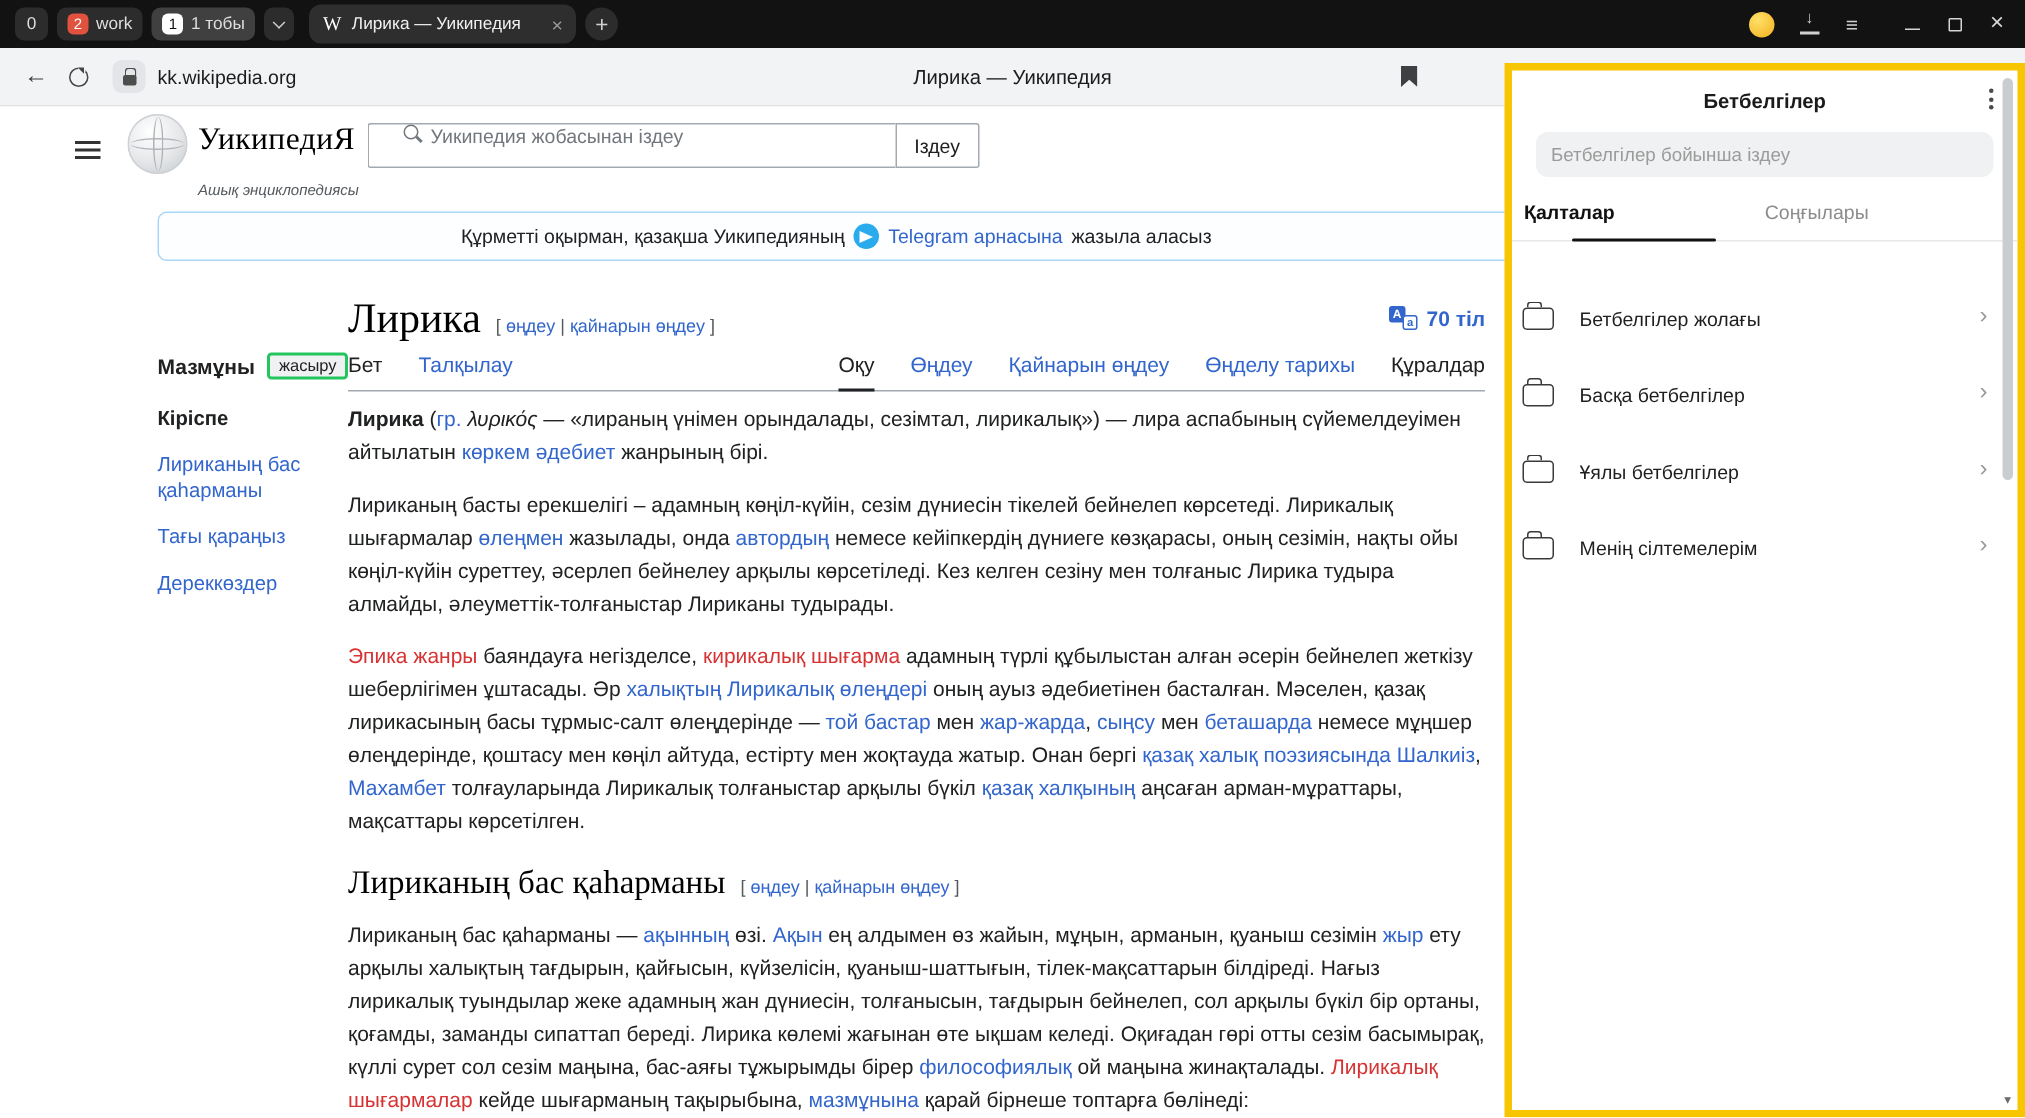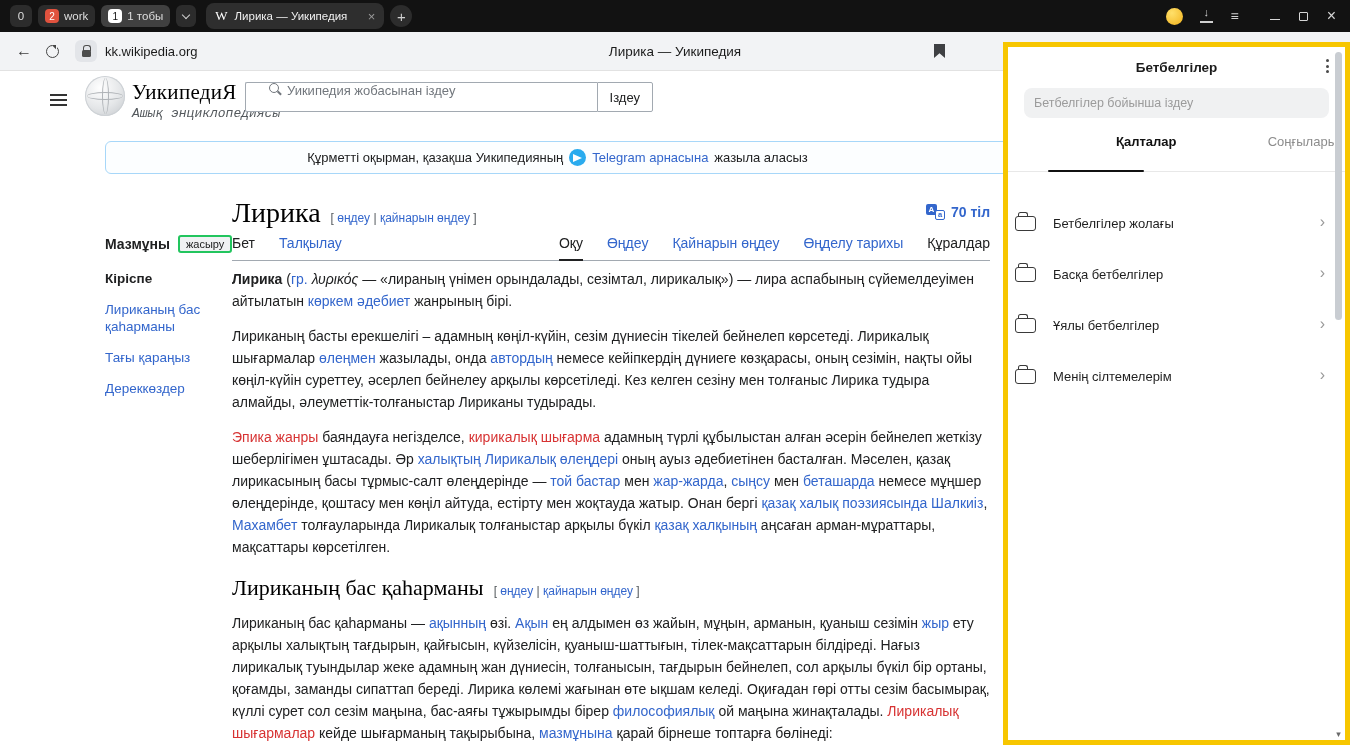--- a/index.html
+++ b/index.html
@@ -49,21 +49,21 @@
 
   
   .page{position:absolute;top:71px;left:0;right:0;bottom:0;background:#fff;overflow:hidden}
   .hamburger{position:absolute;left:50px;top:20px;width:17px}
   .hamburger i{display:block;height:1.8px;background:#333;margin:3.2px 0}
   .wlogo{position:absolute;left:85px;top:5px;width:40px;height:40px;border-radius:50%;background:radial-gradient(circle at 38% 30%,#ffffff,#e4e6e8 55%,#c2c6ca);box-shadow:inset 0 0 0 1px #cdd1d5}
   .wlogo::before{content:"";position:absolute;left:17px;top:2px;width:5px;height:36px;border-radius:50%;border-left:1px solid #aeb2b6;border-right:1px solid #aeb2b6}
   .wlogo::after{content:"";position:absolute;left:2px;top:16px;width:36px;height:6px;border-radius:50%;border-top:1px solid #aeb2b6;border-bottom:1px solid #aeb2b6}
   .logo-text{position:absolute;left:132px;top:9px}
   .logo-title{font-family:"Liberation Serif","DejaVu Serif",serif;font-size:21px;letter-spacing:.3px;color:#000}
-  .logo-sub{font-family:Liberation Mono, monospace;font-size:13px;color:#54595d;margin-top:1px;font-style:italic}
+  .logo-sub{font-family:Liberation Sans, sans-serif;font-size:10px;color:#54595d;margin-top:17px;font-style:italic}
   .searchbox{position:absolute;left:245px;top:11px;width:408px;height:30px;display:flex}
   .search-input-wrap{flex:1;border:1px solid #a2a9b1;border-right:none;border-radius:2px 0 0 2px;display:flex;align-items:flex-start;padding:0 23px;gap:8px;background:#fff}
   .mag{width:10px;height:10px;border:1.6px solid #72777d;border-radius:50%;position:relative;flex:none}
   .mag::after{content:"";position:absolute;width:5px;height:1.6px;background:#72777d;transform:rotate(45deg);right:-4px;bottom:-2px}
   .searchbox input{border:none;outline:none;flex:1;font-size:13px;color:#202122;background:transparent}
   .searchbox input::placeholder{color:#72777d}
   .search-btn{border:1px solid #a2a9b1;background:#fff;font-size:13px;padding:0 12px;border-radius:0 2px 2px 0;color:#202122;font-family:inherit}
   .banner{position:absolute;left:105px;top:70px;width:905px;height:33px;border:1px solid #a7d7f9;border-radius:6px;background:#fcfeff;display:flex;align-items:center;justify-content:center;gap:6px;font-size:13px;color:#202122}
   .tg-icon{width:17px;height:17px;border-radius:50%;background:#2AABEE;position:relative;flex:none}
   .tg-icon::after{content:"";position:absolute;left:4px;top:4.5px;width:0;height:0;border-left:9px solid #fff;border-top:4px solid transparent;border-bottom:4px solid transparent}
@@ -102,21 +102,21 @@
   
   .bm-panel{position:absolute;left:1003px;top:42px;right:0;bottom:0;border:5px solid #f7c600;background:#fff;z-index:50;overflow:hidden}
   .bm-header{height:34px;display:flex;align-items:center;justify-content:center;position:relative;margin-top:3px}
   .bm-title{font-weight:bold;font-size:13.5px;color:#1b1b1b}
   .bm-more{position:absolute;right:16px;top:9px;display:flex;flex-direction:column;gap:2.6px;cursor:pointer}
   .bm-more i{width:3px;height:3px;border-radius:50%;background:#4a4a4a}
   .bm-search{margin:4px 16px 0;height:30px;background:#f0f1f2;border-radius:8px;display:flex;align-items:center;padding:0 10px}
   .bm-search input{border:none;outline:none;background:transparent;font-size:12.5px;width:100%;color:#333;font-family:inherit}
   .bm-search input::placeholder{color:#9b9b9b}
   .bm-tabs{display:flex;margin-top:16px;border-bottom:1px solid #e8e8e8;padding:0 8px}
-  .bm-tab{flex:1;text-align:right;font-size:13px;color:#8c8c8c;padding-bottom:22px;cursor:pointer;position:relative}
+  .bm-tab{flex:1;text-align:left;font-size:13px;color:#8c8c8c;padding-bottom:11px;cursor:pointer;position:relative}
   .bm-tab.active{color:#111;font-weight:bold}
   .bm-tab.active::after{content:"";position:absolute;left:20%;right:20%;bottom:-1px;height:2.5px;background:#111;border-radius:2px}
   .bm-list{padding:8px 0}
   .bm-item{height:51px;display:flex;align-items:flex-end;padding:0 20px 0 7px;gap:17px;cursor:pointer}
   .folder{width:21px;height:15px;border:1.7px solid #3a3a3a;border-radius:3px;position:relative;flex:none}
   .folder::before{content:"";position:absolute;top:-4.8px;left:1.5px;width:8px;height:3px;border:1.7px solid #3a3a3a;border-bottom:none;border-radius:2.5px 2.5px 0 0}
   .bm-label{font-size:13px;color:#1f1f1f}
   .chevr{margin-left:auto;color:#9a9a9a;font-size:16px}
   .bm-scroll{position:absolute;top:0;right:0;bottom:0;width:13px}
   .bm-thumb{position:absolute;top:5px;right:3px;width:7px;height:268px;background:#c9cdd2;border-radius:4px}

